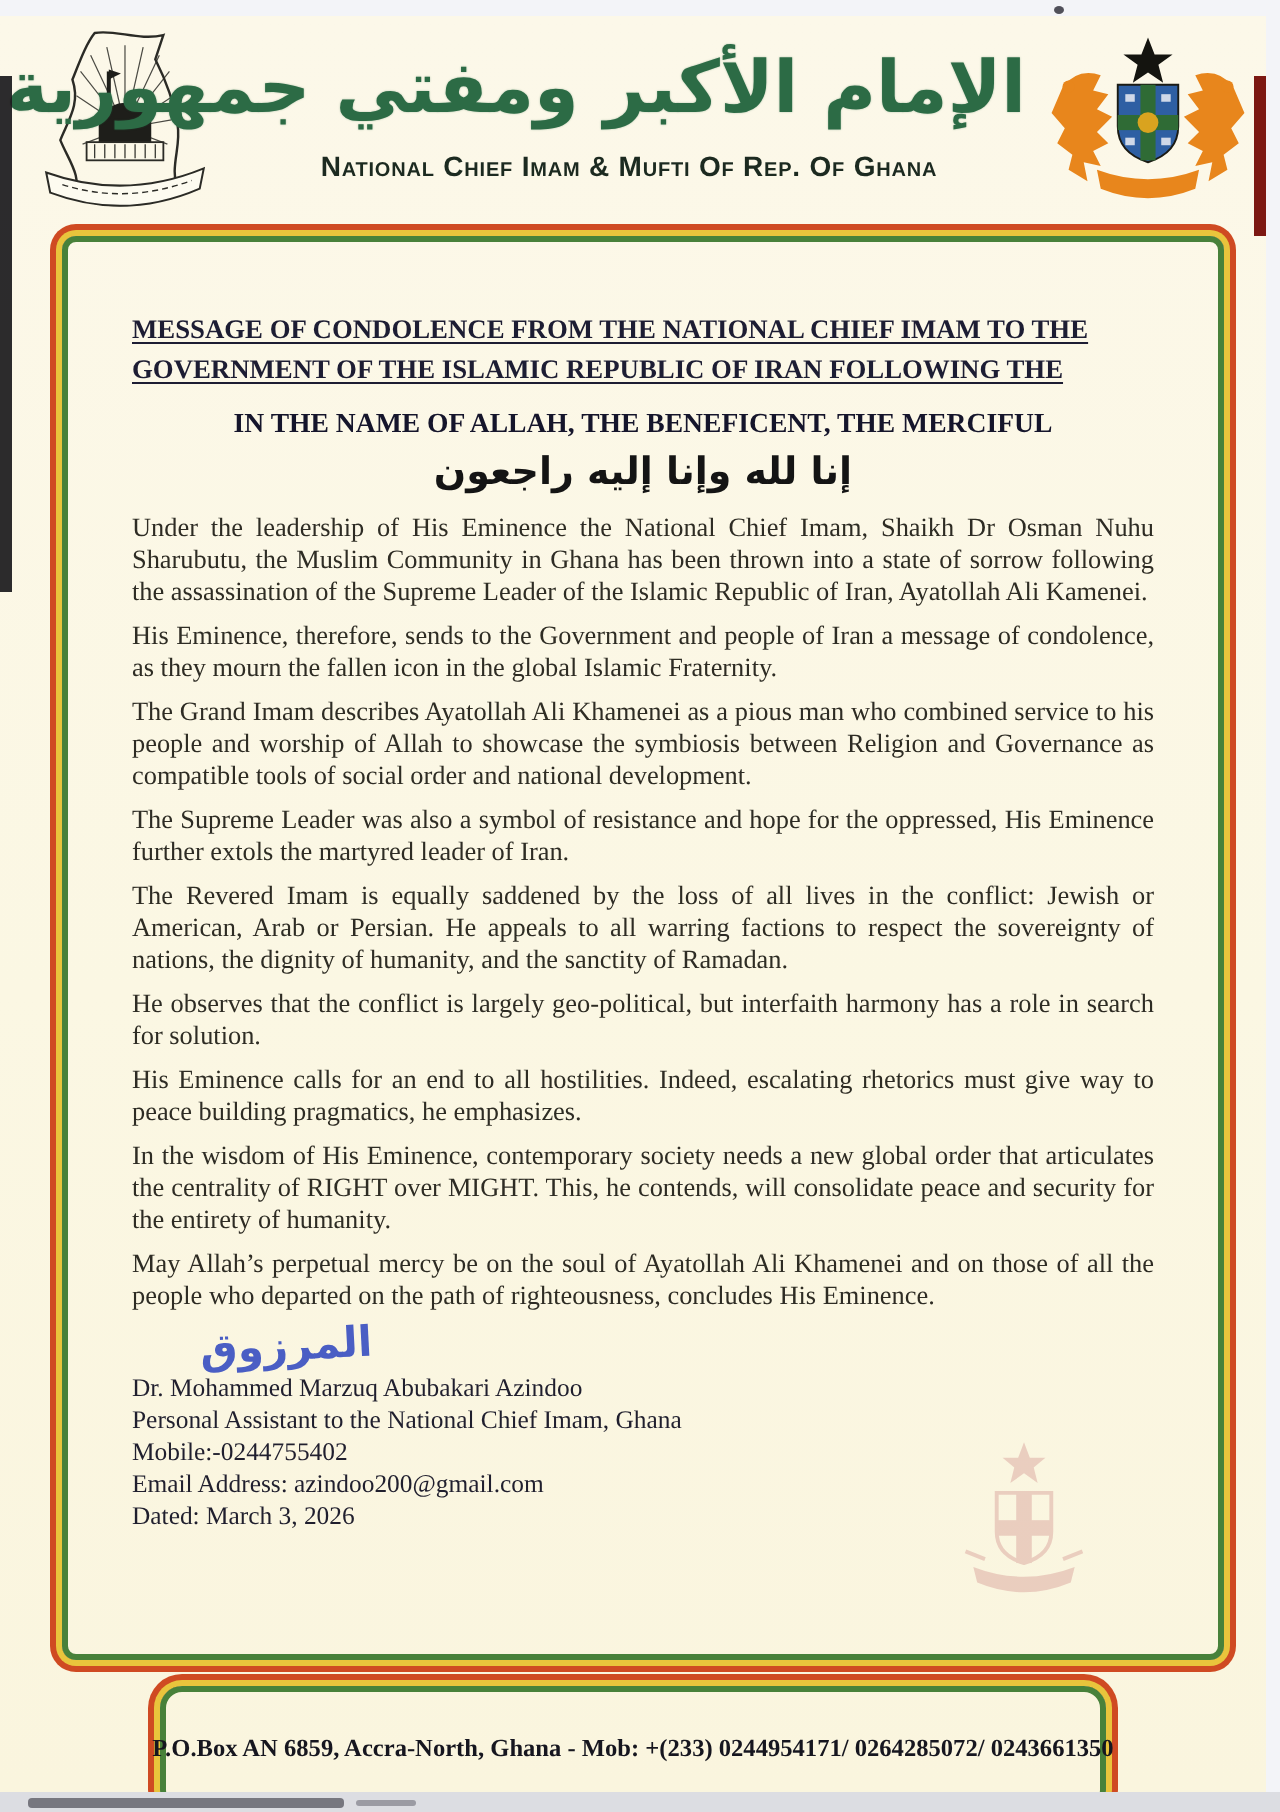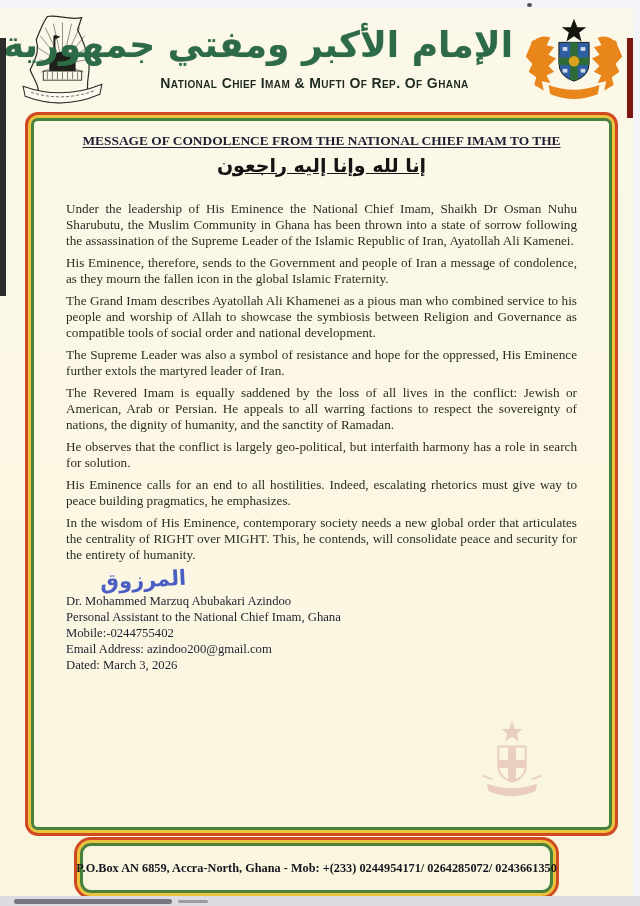--- a/index.html
+++ b/index.html
@@ -30,39 +30,39 @@
   .tri-box{
     border:3px solid #48813a;border-radius:7px;
     box-shadow:0 0 0 3px #e9c43c, 0 0 0 6px #cf4a22;
     box-sizing:border-box;background:transparent;
   }
   .main-box{
     position:absolute;left:31px;top:110px;width:581px;height:712px;
     padding:10px 32px 0 32px;
   }
   
-  .title-block{margin-top:0;text-align:center;}
+  .title-block{margin-top:24px;text-align:left;}
   .title-line{font-weight:bold;font-size:13.4px;line-height:19.5px;color:#1d1d33;}
   .title-line span{text-decoration:underline;text-underline-offset:2px;}
   .invocation-en{font-weight:bold;font-size:13.8px;line-height:20px;margin-top:8px;text-align:center;color:#15152b;}
   .invocation-ar{
     font-family:"DejaVu Sans", sans-serif;font-weight:bold;font-size:19px;line-height:24px;
-    margin-top:2px;text-align:center;color:#141414;text-decoration:underline;
+    margin-top:2px;text-align:center;color:#141414;
   }
-  .body-text{margin-top:24px;}
+  .body-text{margin-top:8px;}
   .body-text p{margin:0 0 6px 0;font-size:13.2px;line-height:16px;text-align:justify;color:#2e2c24;}
   .signature-script{
     font-family:"DejaVu Sans", sans-serif;color:#4a5ec4;font-size:21px;line-height:22px;
     margin:1px 0 1px 34px;transform:rotate(-3deg);width:max-content;font-weight:bold;
   }
   .sig-block{font-weight:normal;font-size:12.7px;line-height:16px;color:#201f2e;margin-top:2px;}
   .watermark{position:absolute;right:58px;bottom:20px;width:78px;height:88px;opacity:.32;}
   
   .footer-box{
-    position:absolute;left:80px;right:80px;top:835px;height:50px;
+    position:absolute;left:80px;right:80px;top:835px;height:63px;
     border-radius:11px;display:flex;align-items:center;justify-content:center;
   }
   .footer-text{font-weight:bold;font-size:12.3px;color:#16161f;white-space:nowrap;}
   
   .edge-left-black{position:absolute;left:0;top:30px;width:6px;height:258px;background:#1a191c;opacity:.92;}
   .edge-right-red{position:absolute;right:0;top:30px;width:6px;height:80px;background:#7c1812;}
   .top-dot{position:absolute;left:527px;top:3px;width:5px;height:4px;background:#50505a;border-radius:50%;}
   .bottom-band{position:absolute;left:0;bottom:0;width:640px;height:10px;background:#dcddE2;}
   .bottom-dash{position:absolute;left:14px;bottom:2px;width:158px;height:5px;background:#77777f;border-radius:2px;}
   .bottom-dash2{position:absolute;left:178px;bottom:3px;width:30px;height:3px;background:#9b9ba3;border-radius:2px;}
@@ -134,33 +134,36 @@
         <rect x="62" y="53" width="5" height="4" fill="#cfd8e8"></rect>
         <path d="M28,70 Q55,80 82,70 L80,80 Q55,90 30,80 Z" fill="#e8861c"></path>
       </svg>
     </div>
   </div>
 
   <div class="main-box tri-box">
 
     <div class="title-block">
       <div class="title-line"><span>MESSAGE OF CONDOLENCE FROM THE NATIONAL CHIEF IMAM TO THE</span></div>
+      <div class="title-line"><span>GOVERNMENT OF THE ISLAMIC REPUBLIC OF IRAN FOLLOWING THE</span></div>
     </div>
 
+    <div class="invocation-en">IN THE NAME OF ALLAH, THE BENEFICENT, THE MERCIFUL</div>
     <div class="invocation-ar" dir="rtl">إنا لله وإنا إليه راجعون</div>
 
     <div class="body-text">
       <p>Under the leadership of His Eminence the National Chief Imam, Shaikh Dr Osman Nuhu Sharubutu, the Muslim Community in Ghana has been thrown into a state of sorrow following the assassination of the Supreme Leader of the Islamic Republic of Iran, Ayatollah Ali Kamenei.</p>
       <p>His Eminence, therefore, sends to the Government and people of Iran a message of condolence, as they mourn the fallen icon in the global Islamic Fraternity.</p>
       <p>The Grand Imam describes Ayatollah Ali Khamenei as a pious man who combined service to his people and worship of Allah to showcase the symbiosis between Religion and Governance as compatible tools of social order and national development.</p>
       <p>The Supreme Leader was also a symbol of resistance and hope for the oppressed, His Eminence further extols the martyred leader of Iran.</p>
       <p>The Revered Imam is equally saddened by the loss of all lives in the conflict: Jewish or American, Arab or Persian. He appeals to all warring factions to respect the sovereignty of nations, the dignity of humanity, and the sanctity of Ramadan.</p>
       <p>He observes that the conflict is largely geo-political, but interfaith harmony has a role in search for solution.</p>
       <p>His Eminence calls for an end to all hostilities. Indeed, escalating rhetorics must give way to peace building pragmatics, he emphasizes.</p>
       <p>In the wisdom of His Eminence, contemporary society needs a new global order that articulates the centrality of RIGHT over MIGHT. This, he contends, will consolidate peace and security for the entirety of humanity.</p>
+      <p>May Allah’s perpetual mercy be on the soul of Ayatollah Ali Khamenei and on those of all the people who departed on the path of righteousness, concludes His Eminence.</p>
     </div>
 
     <div class="signature-script" dir="rtl">المرزوق</div>
 
     <div class="sig-block">
       <div>Dr. Mohammed Marzuq Abubakari Azindoo</div>
       <div>Personal Assistant to the National Chief Imam, Ghana</div>
       <div>Mobile:-0244755402</div>
       <div>Email Address: azindoo200@gmail.com</div>
       <div>Dated: March 3, 2026</div>

